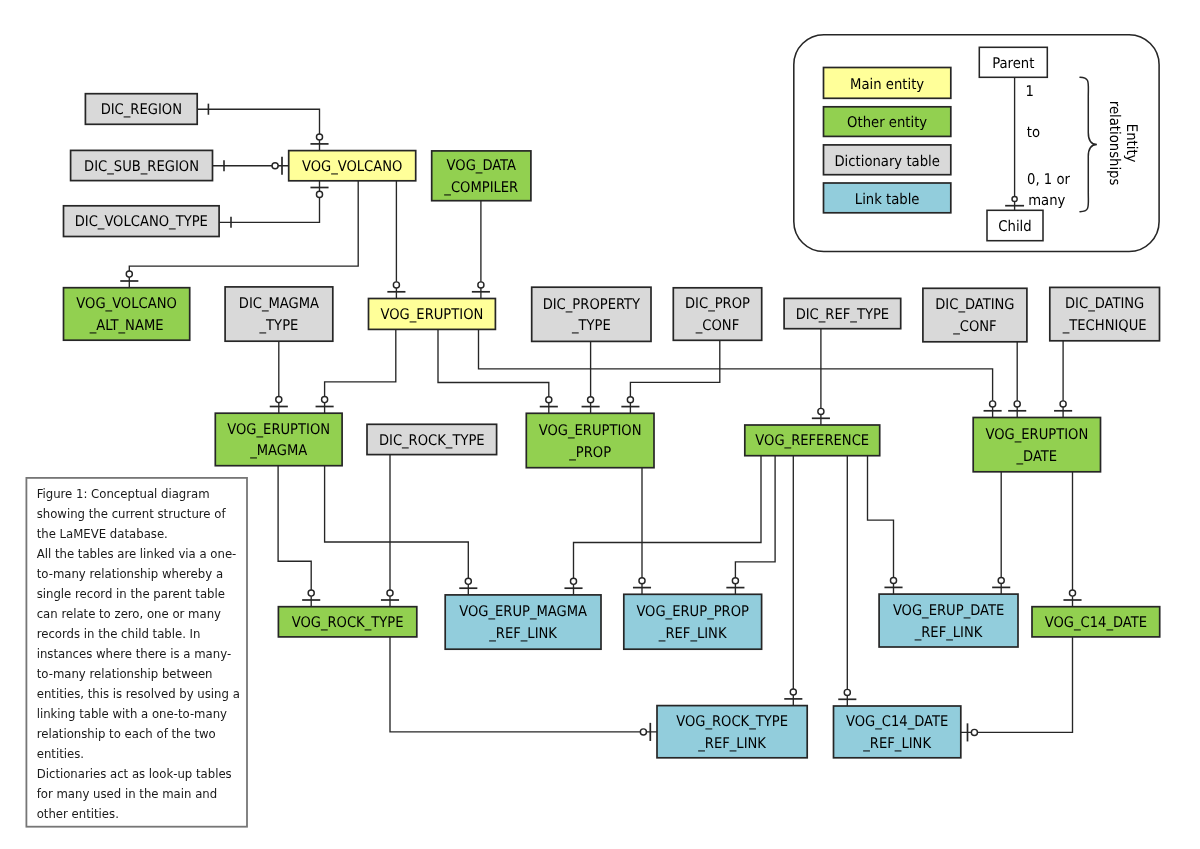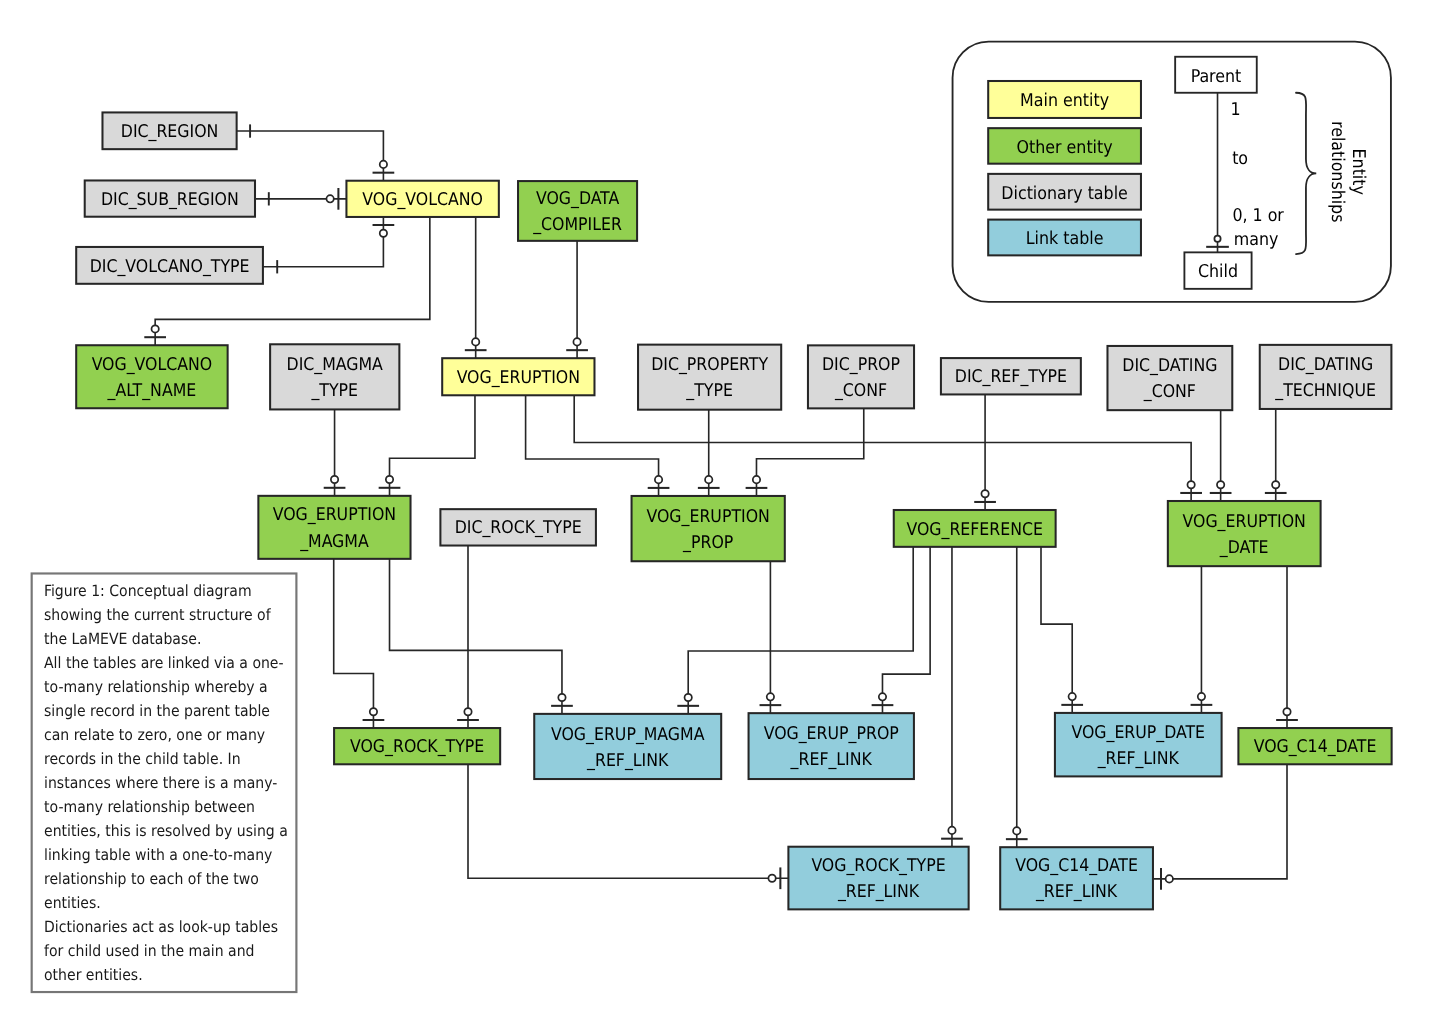--- a/index.html
+++ b/index.html
@@ -362,15 +362,15 @@
         </g>
         <g>
           <path d="M 1080 77.3 C 1090.14 77.638 1088.281 82.37000000000002 1088.281 96.7350000000001 L 1088.281 132.45029999999994 C 1088.281 140.61299999999997 1091.8300000000002 144.5 1096.9 144.5 C 1091.8300000000002 144.5 1088.281 148.38700000000003 1088.281 156.54970000000006 L 1088.281 192.26499999999987 C 1088.281 206.62999999999997 1090.14 211.362 1080 211.7" fill="none" stroke="#262626" stroke-width="1.5" stroke-linecap="round"></path>
           <text x="0" y="0" class="legend-label" transform="translate(1118.6,143.1) rotate(90)"><tspan x="0" y="-8.5">Entity</tspan><tspan x="0" y="8.5">relationships</tspan></text>
         </g>
       </g>
   </svg>
   <div id="caption" style="left: 25.5px; top: 477px; width: 222.4px; height: 412px; padding: 6.5px 5px 0px 11.2px;">
       <p>Figure 1: Conceptual diagram showing the current structure of the LaMEVE database.</p>
       <p>All the tables are linked via a one-to-many relationship whereby a single record in the parent table can relate to zero, one or many records in the child table. In instances where there is a many-to-many relationship between entities, this is resolved by using a linking table with a one-to-many relationship to each of the two entities.</p>
-      <p>Dictionaries act as look-up tables for child used in the main and other entities.</p>
+      <p>Dictionaries act as look-up tables for many used in the main and other entities.</p>
     </div>
 </div>
 
 </body></html>

